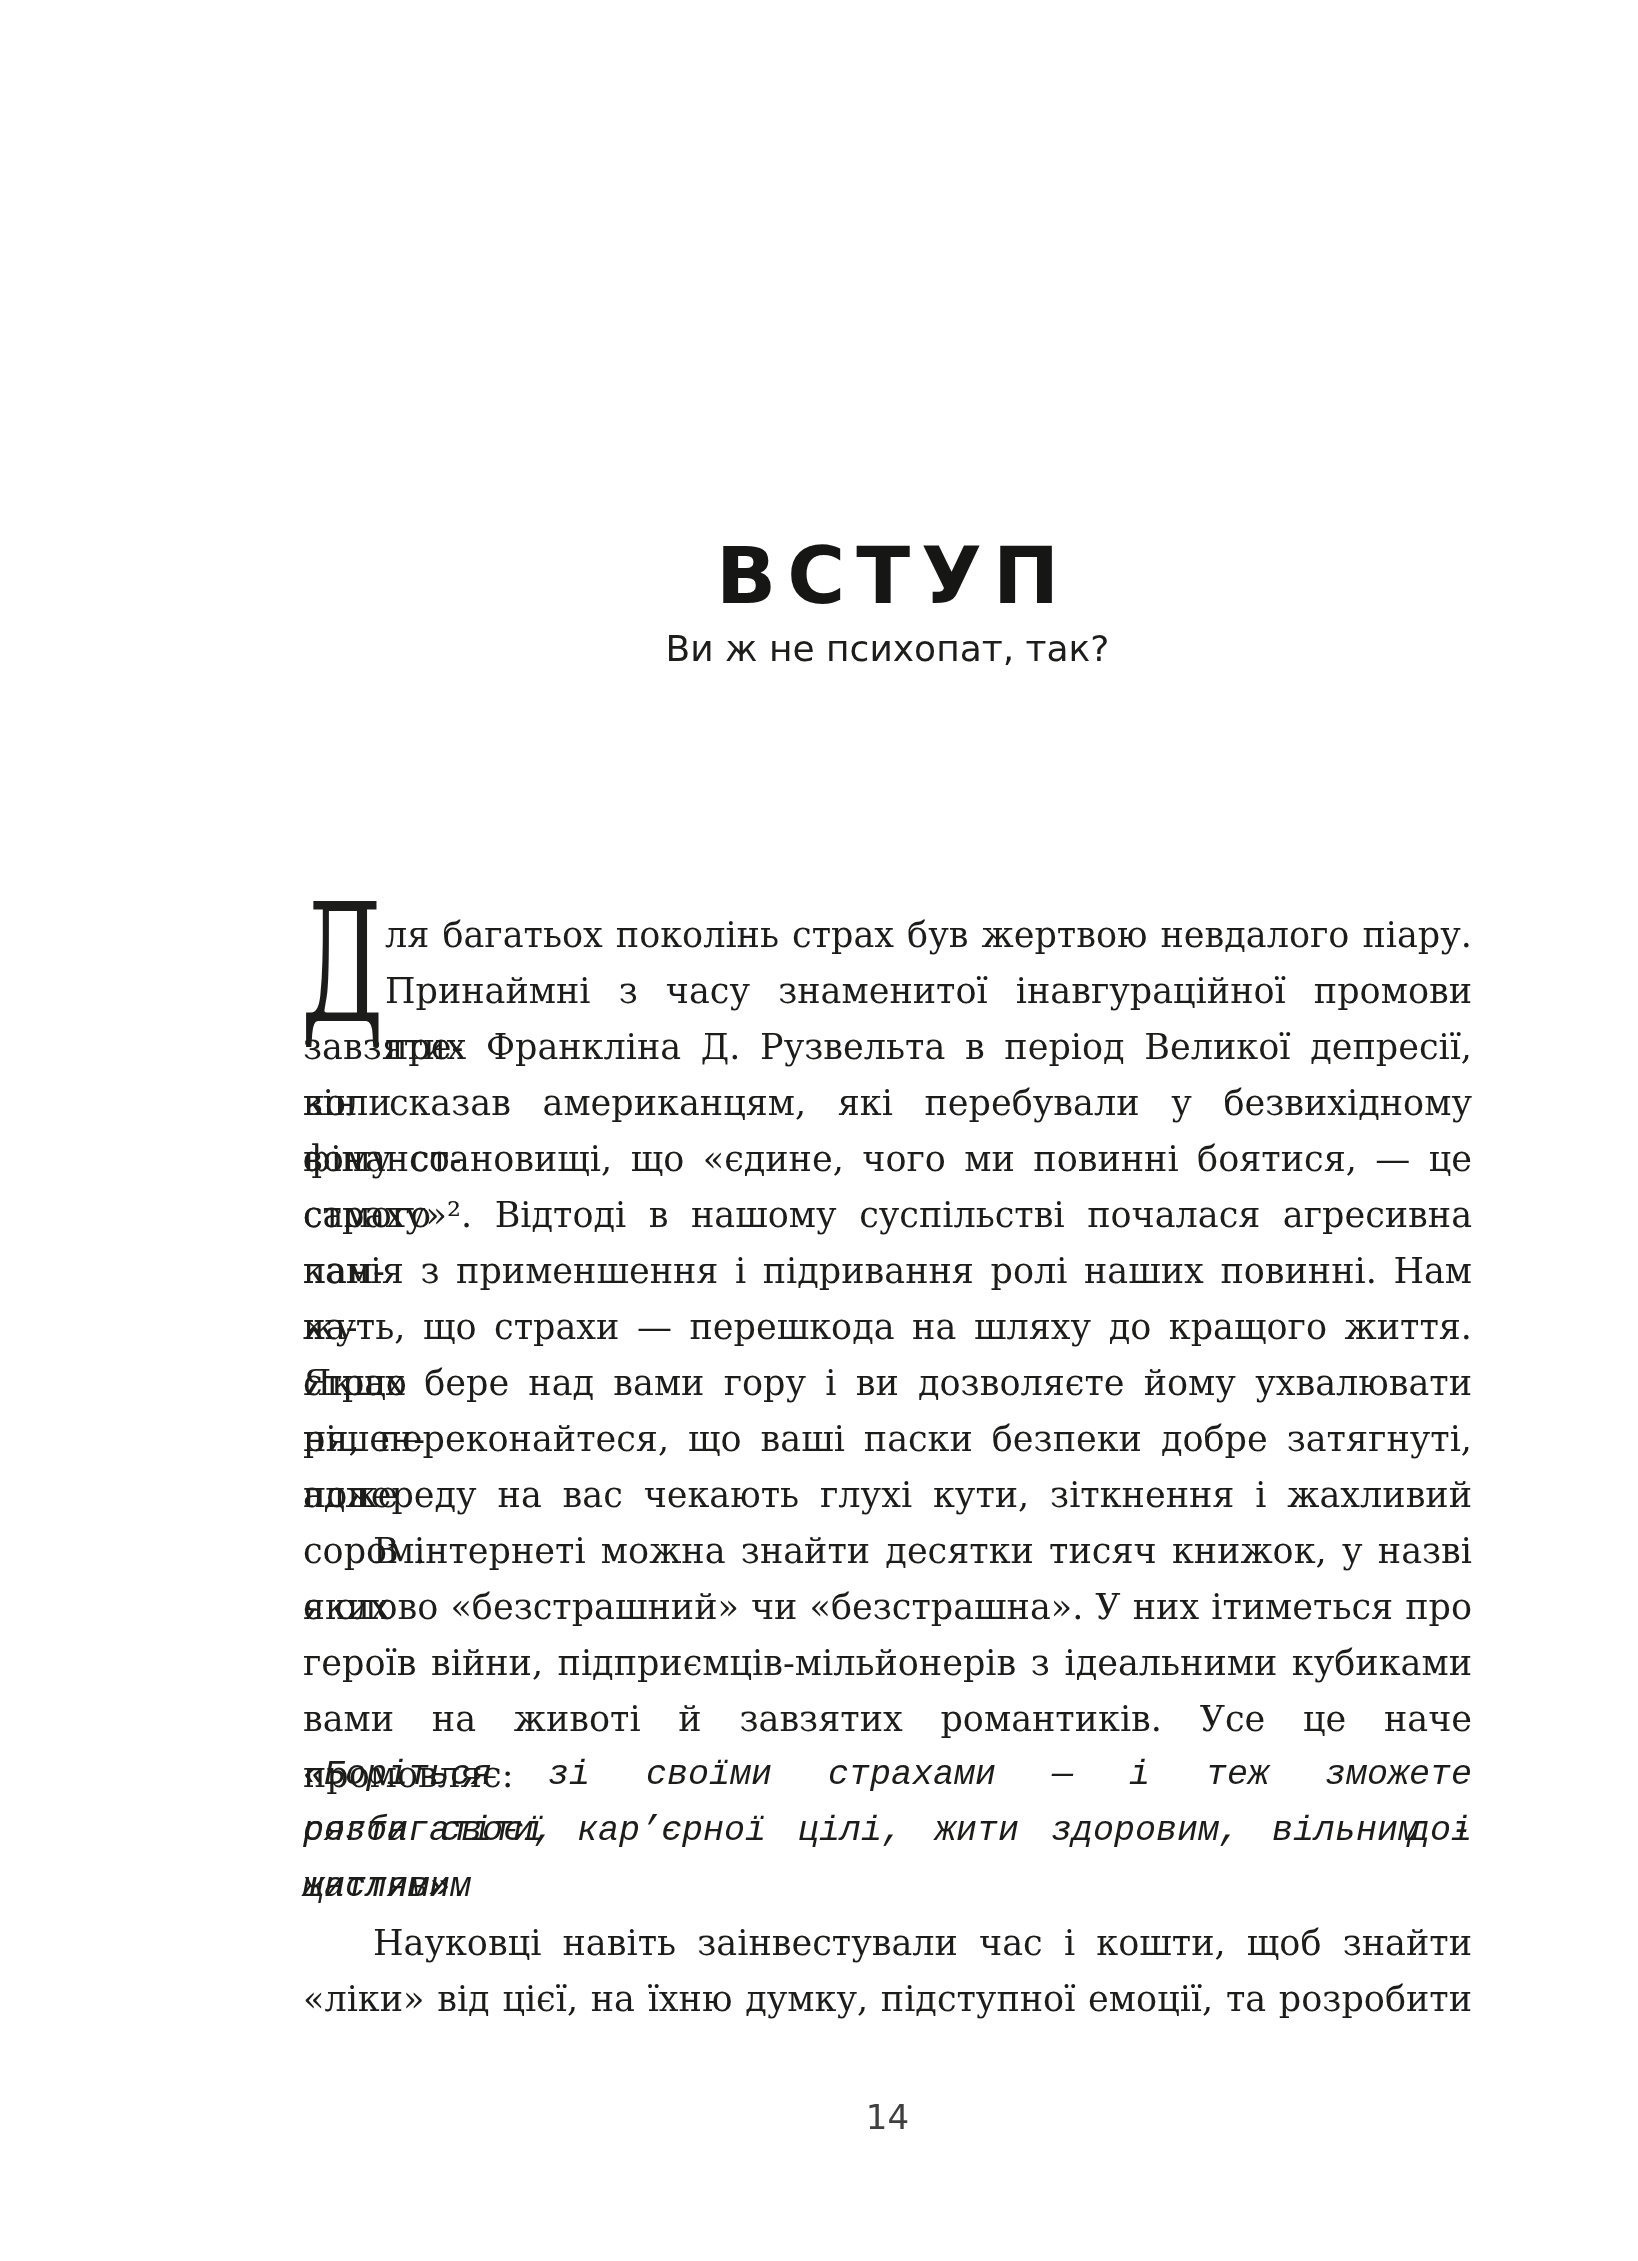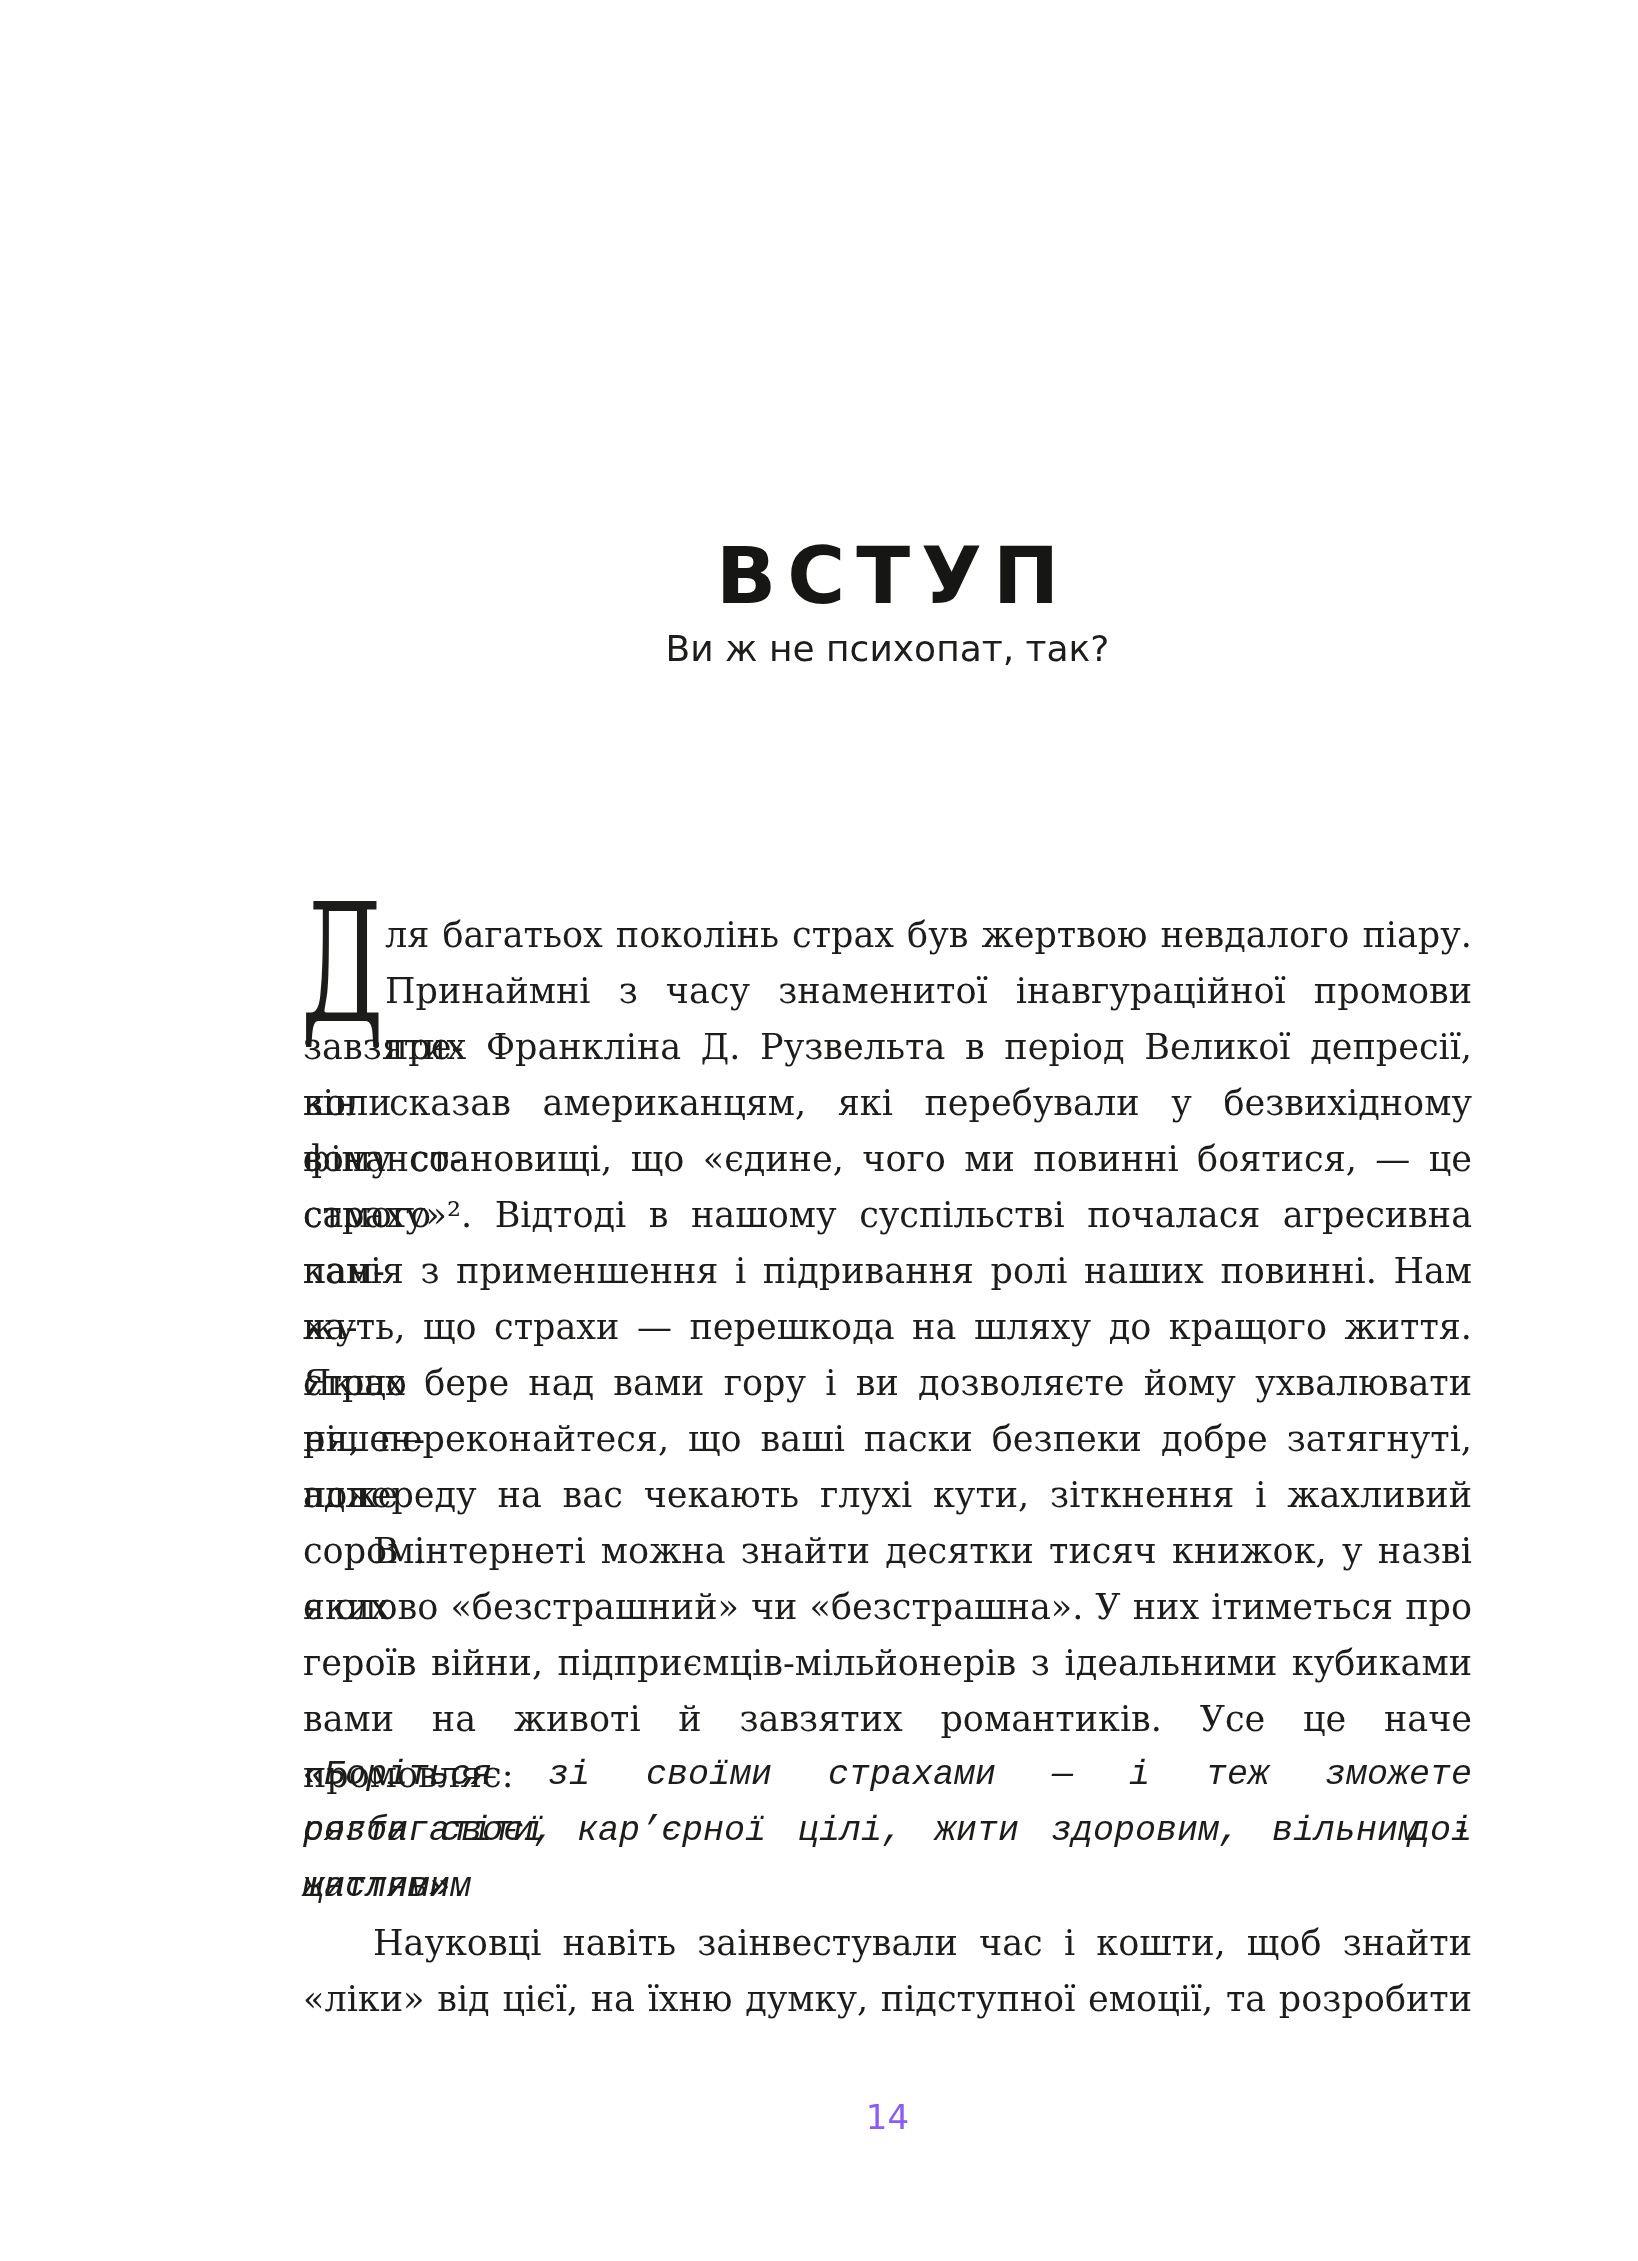--- a/index.html
+++ b/index.html
@@ -67,21 +67,21 @@
     transform-origin: 0 0;
   }
   .page-number {
     position: absolute;
     left: 273px;
     top: 2097px;
     width: 1169px;
     text-align: center;
     font-family: "DejaVu Sans", sans-serif;
     font-size: 34px;
-    color: #8b5cf6;
+    color: #404040;
   }
 </style>
 </head>
 <body>
 
 <div class="page">
   <h1 class="chapter-title">ВСТУП</h1>
   <div class="chapter-subtitle">Ви ж не психопат, так?</div>
 
   <div class="text-block">

